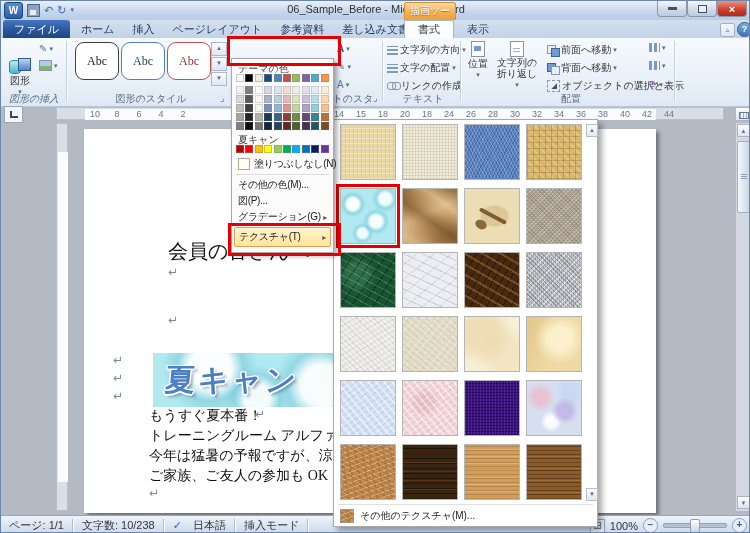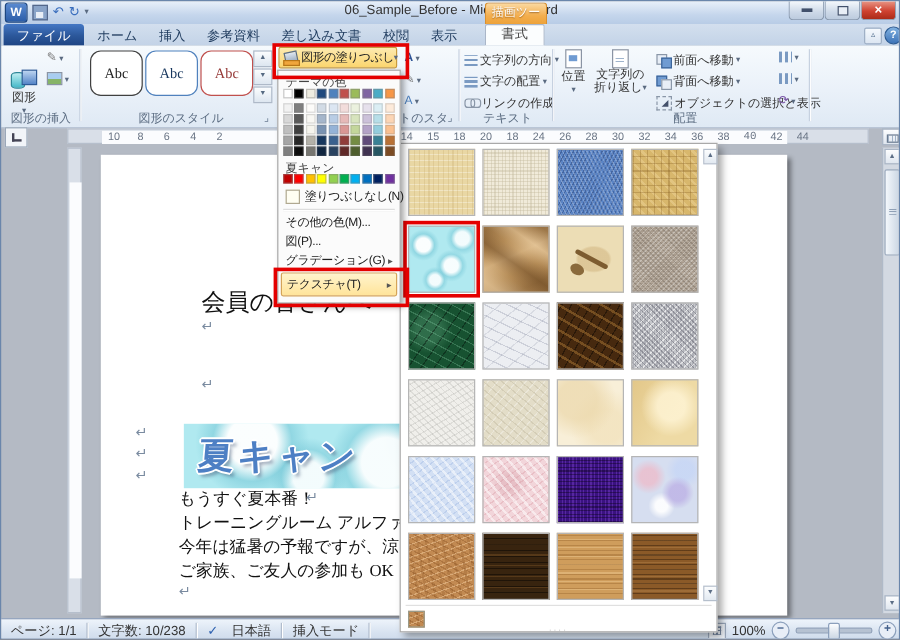--- a/index.html
+++ b/index.html
@@ -207,20 +207,21 @@
       <div class="wbtn wbtn-close">×</div>
     </div>
   </div>
   <div class="ctx-header">描画ツール</div>
 
   <div class="tabrow">
     <div class="tabstrip">
         <div class="tab tab-file">ファイル</div>
         <div class="tab">ホーム</div>
         <div class="tab">挿入</div>
+        <div class="tab">ページレイアウト</div>
         <div class="tab">参考資料</div>
         <div class="tab">差し込み文書</div>
         <div class="tab">校閲</div>
         <div class="tab">表示</div>
       </div>
     <div class="tab-format">書式</div>
     <div class="rib-collapse">▵</div>
     <div class="help-btn">?</div>
   </div>
 
@@ -235,21 +236,21 @@
       <span class="caret">▾</span>
     </div>
     <div class="smallrow" style="left:38px;top:5px;">
       <span class="pencil-ic">✎</span>
       <span class="caret">▾</span>
     </div>
     <div class="smallrow" style="left:38px;top:22px;">
       <span class="pic-ic"></span>
       <span class="caret">▾</span>
     </div>
-    <div class="glabel" style="left:2px;width:62px;">図形の挿入</div>
+    <div class="glabel" style="left:2px;width:62px;font-style:italic;">図形の挿入</div>
     <div class="gdiv" style="left:65px;"></div>
 
     <div class="abc-box" style="left:74px;border:1px solid #404040;color:#222;">Abc</div>
     <div class="abc-box" style="left:120px;border:1px solid #4f81bd;color:#17365d;">Abc</div>
     <div class="abc-box" style="left:166px;border:1px solid #c0504d;color:#943634;">Abc</div>
     <div class="stylescroll">
       <div class="sbtn">▲</div>
       <div class="sbtn">▼</div>
       <div class="sbtn">▼</div>
     </div>
@@ -290,21 +291,21 @@
     <div class="gdiv" style="left:459px;"></div>
 
     <div class="bigbtn" style="left:463px;top:3px;width:28px;">
       <div class="page-ic pos"></div>
       <span>位置</span>
       <span class="caret">▾</span>
     </div>
     <div class="bigbtn" style="left:494px;top:3px;width:44px;line-height:11px;">
       <div class="page-ic wrap"></div>
       <span>文字列の</span>
-      <span style="display:flex;align-items:center;">
+      <span style="display:flex;align-items:center;flex-direction:column;">
           <span>折り返し</span>
           <span class="caret">▾</span>
         </span>
     </div>
     <div class="smallrow" style="left:546px;top:5px;">
       <span class="layer-ic"></span>
       <span>前面へ移動</span>
       <span class="caret">▾</span>
     </div>
     <div class="smallrow" style="left:546px;top:23px;">
@@ -347,21 +348,21 @@
       <span class="rnum" style="left: 338px;">20</span>
       <span class="rnum" style="left: 360px;">18</span>
       <span class="rnum" style="left: 382px;">24</span>
       <span class="rnum" style="left: 404px;">26</span>
       <span class="rnum" style="left: 426px;">28</span>
       <span class="rnum" style="left: 448px;">30</span>
       <span class="rnum" style="left: 470px;">32</span>
       <span class="rnum" style="left: 492px;">34</span>
       <span class="rnum" style="left: 514px;">36</span>
       <span class="rnum" style="left: 536px;">38</span>
-      <span class="rnum" style="left: 558px; font-family: Liberation Mono, monospace;">40</span>
+      <span class="rnum" style="left: 558px;">40</span>
       <span class="rnum" style="left: 580px;">42</span>
       <span class="rnum" style="left: 602px;">44</span>
     </div>
   <div class="ruler-toggle"></div>
   <div class="vruler">
     <div class="vruler-white"></div>
   </div>
   <div class="docpage"></div>
 
   <div class="docline dochead" style="left:167px;top:237px;">会員の皆さんへ</div>
@@ -373,25 +374,20 @@
   <div class="docline" style="left:148px;top:406px;">もうすぐ夏本番！</div>
   <div class="docline" style="left:148px;top:446px;">今年は猛暑の予報ですが、涼し</div>
   <div class="docline" style="left:148px;top:466px;">ご家族、ご友人の参加も OK！</div>
 
   <div class="vsb">
     <div class="vsb-btn" style="top:1px;">▲</div>
     <div class="vsb-thumb"></div>
     <div class="vsb-btn" style="top:373px;">▼</div>
   </div>
 
-  <div class="fillbtn">
-    <span class="bucket-ic"></span>
-    <span>図形の塗りつぶし</span>
-    <span class="caret" style="margin-left:auto;">▾</span>
-  </div>
 
   <div class="fillmenu">
     <div class="fm-label" style="top:3px;">テーマの色</div>
     <div class="abs" style="left:0;top:0;right:0;bottom:0;">
         <div class="sw" style="left: 4px; top: 15px; background: rgb(255, 255, 255);"></div>
         <div class="sw" style="left: 4px; top: 27px; background: rgb(242, 242, 242); border-color: rgba(120, 120, 120, 0.25);"></div>
         <div class="sw" style="left: 4px; top: 36px; background: rgb(216, 216, 216); border-color: rgba(120, 120, 120, 0.25);"></div>
         <div class="sw" style="left: 4px; top: 45px; background: rgb(191, 191, 191); border-color: rgba(120, 120, 120, 0.25);"></div>
         <div class="sw" style="left: 4px; top: 54px; background: rgb(165, 165, 165); border-color: rgba(120, 120, 120, 0.25);"></div>
         <div class="sw" style="left: 4px; top: 63px; background: rgb(127, 127, 127); border-color: rgba(120, 120, 120, 0.25);"></div>
@@ -507,20 +503,21 @@
         <div class="cell tex-cork" style="left: 6px; top: 324px;"></div>
         <div class="cell tex-walnut" style="left: 68px; top: 324px;"></div>
         <div class="cell tex-oak" style="left: 130px; top: 324px;"></div>
         <div class="cell tex-medium-wood" style="left: 192px; top: 324px;"></div>
       </div>
     <div class="gal-arrow" style="top:4px;">▲</div>
     <div class="gal-arrow" style="top:368px;">▼</div>
     <div class="gal-sep"></div>
     <div class="gal-more">
       <span class="mic tex-cork"></span>
+      <span>その他のテクスチャ(M)...</span>
     </div>
     <div class="grip">····</div>
   </div>
 
   <div class="redbox" style="left:226px;top:35px;width:108px;height:24px;"></div>
   <div class="redbox" style="left:227px;top:222px;width:107px;height:27px;"></div>
 
   <div class="statusbar">
     <span class="sb-item">ページ: 1/1</span>
     <span class="sb-sep"></span>

